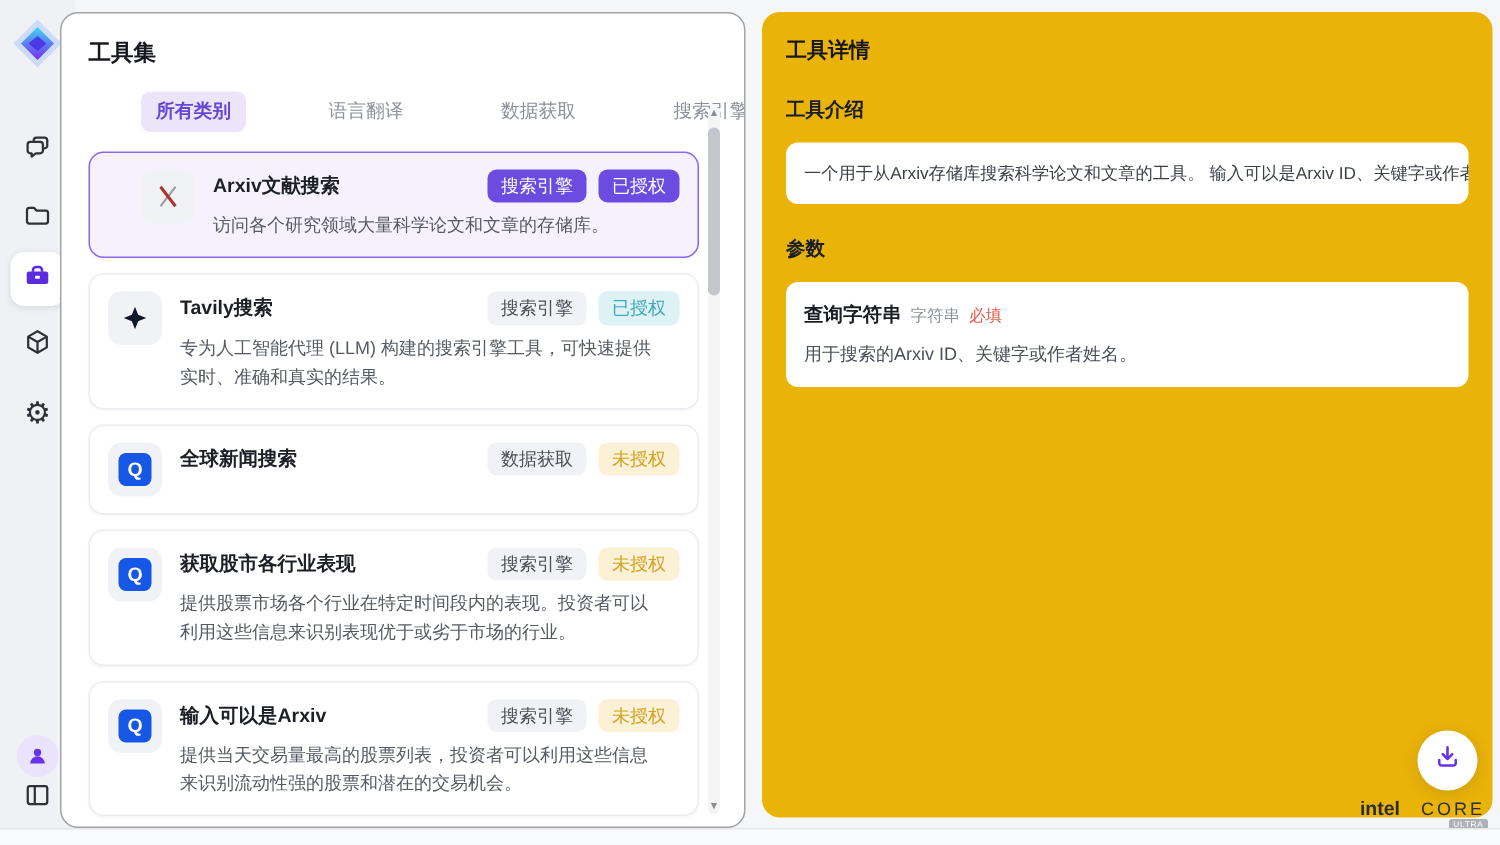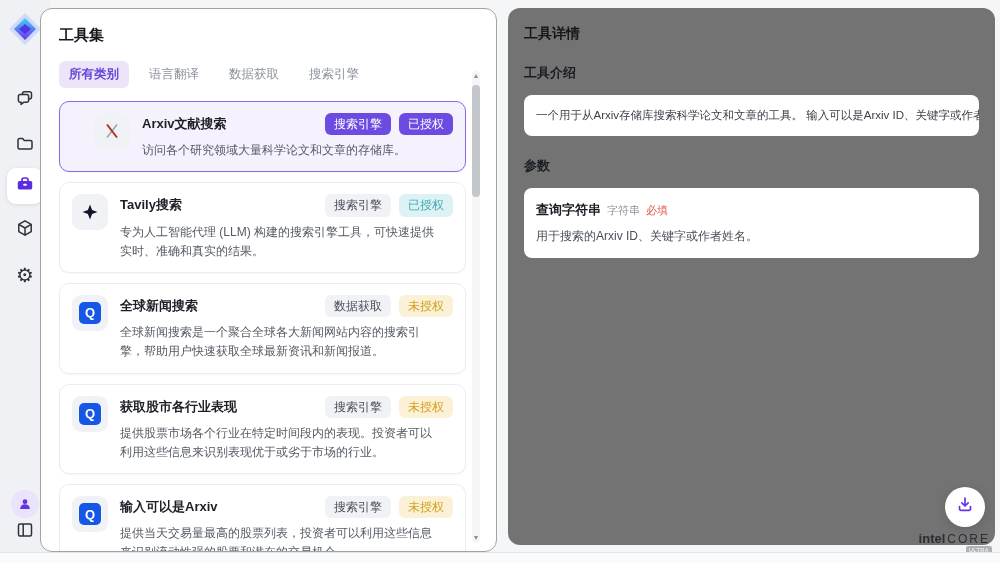--- a/index.html
+++ b/index.html
@@ -13,21 +13,21 @@
   .nav-item { position:absolute; left:7px; width:36px; height:36px; display:flex; align-items:center; justify-content:center; border-radius:9px; cursor:pointer; }
   .nav-item.active { background:#fff; box-shadow:0 1px 4px rgba(20,20,50,.10); }
   .gear-glyph { font-size:20px; line-height:1; color:#2e3138; font-family:"DejaVu Sans",sans-serif; }
   .avatar-circle { width:28px; height:28px; border-radius:50%; background:#e9e3fb; display:flex; align-items:center; justify-content:center; }
 
   
   .list-panel { position:absolute; left:40px; top:8px; width:457px; height:544px; background:#fff; border:1px solid #a3a3a3; border-radius:12px; overflow:hidden; }
   .panel-inner { padding:17px 30px 0 18px; }
   .list-title { font-size:15px; font-weight:700; color:#16181d; }
   .tabs { display:flex; gap:10px; margin-top:16px; align-items:center; }
-  .tab { font-size:12.5px; color:#8b919c; padding:5px 10px; border-radius:6px; cursor:pointer; white-space:nowrap; }
+  .tab { font-size:12.5px; color:#8b919c; padding:5px 10px; border-radius:6px; cursor:pointer; white-space:nowrap;margin-left:35px; }
   .tab.active { background:#ece5fa; color:#6746d6; font-weight:600; }
   .cards { margin-top:13px; display:flex; flex-direction:column; gap:10px; }
   .card { display:flex; gap:12px; padding:11px 12px; border:1px solid #ececf1; border-radius:10px; background:#fff; box-shadow:0 1px 2px rgba(20,22,40,.04); cursor:pointer; }
   .card.selected { background:#f6f2fd; border:1.5px solid #8a68e8;padding-left:34px; }
   .tool-icon { width:36px; height:36px; border-radius:9px; background:#f1f2f6; flex:none; display:flex; align-items:center; justify-content:center; }
   .qbox { width:22px; height:22px; border-radius:5px; background:#1757e5; color:#fff; font-size:13px; font-weight:700; display:flex; align-items:center; justify-content:center; }
   .card-body { flex:1; min-width:0; }
   .card-head { display:flex; align-items:flex-start; }
   .tool-title { font-size:13px; font-weight:700; color:#1c1f26; flex:1; padding-top:2px; }
   .badges { display:flex; gap:8px; flex:none; }
@@ -38,35 +38,35 @@
   .b-yellow { background:#faf1d6; color:#d4a01f; }
   .tool-desc { margin-top:6px; font-size:12px; line-height:1.6; color:#555a63; max-width:314px; }
 
   
   .scrollbar { position:absolute; top:62px; right:16px; bottom:8px; width:8px; background:#f5f5f6; border-radius:4px; }
   .sb-arrow { position:absolute; left:0; width:8px; text-align:center; font-size:7px; color:#8b8e94; line-height:10px; cursor:pointer; }
   .sb-up { top:0; } .sb-down { bottom:0; }
   .sb-thumb { position:absolute; top:14px; left:0; width:8px; height:112px; background:#c3c6ca; border-radius:4px; cursor:grab; }
 
   
-  .detail-panel { position:absolute; left:508px; top:8px; width:487px; height:537px; background:#737373; border-radius:12px; padding:17px 16px; }
+  .detail-panel { position:absolute; left:508px; top:8px; width:487px; height:537px; background:#eab308; border-radius:12px; padding:17px 16px; }
   .detail-title { font-size:14px; font-weight:700; color:#15171c; }
   .section-heading { font-size:13px; font-weight:700; color:#1a1d23; margin-top:21px; }
   .intro-card { margin-top:13px; background:#fff; border-radius:8px; padding:13px 12px; font-size:11.5px; color:#3c4048; white-space:nowrap; overflow:hidden; }
   .param-card { margin-top:13px; background:#fff; border-radius:8px; padding:13px 12px; }
   .param-head { display:flex; align-items:baseline; gap:6px; }
   .param-name { font-size:13px; font-weight:700; color:#1a1d23; }
   .param-type { font-size:11px; color:#8b919b; }
   .param-required { font-size:11px; color:#e25b50; }
   .param-desc { margin-top:9px; font-size:12px; color:#4a4f58; }
 
   
   .bottom-strip { position:absolute; left:0; right:0; bottom:0; height:11px; background:#fafbfc; border-top:1px solid #e4e6ea; }
   .fab { position:absolute; right:15px; bottom:36px; width:40px; height:40px; border-radius:50%; background:#fff; box-shadow:0 2px 10px rgba(30,30,60,.15); display:flex; align-items:center; justify-content:center; cursor:pointer; }
-  .brand { position:absolute; right:10px; bottom:17px; display:flex; align-items:baseline; gap:2px; color:#2a2d33; }
+  .brand { position:absolute; right:10px; bottom:17px; display:flex; align-items:baseline; gap:14px; color:#2a2d33; }
   .brand-intel { font-size:13px; font-weight:600; }
   .brand-core { font-size:12px; font-weight:400; letter-spacing:2px; text-transform:uppercase; }
   .brand-badge { position:absolute; right:-2px; bottom:-8px; font-size:5.5px; background:#aeb2b8; color:#fff; padding:1px 3px; border-radius:2px; letter-spacing:.5px; text-transform:uppercase; }
 </style>
 </head>
 <body>
 
 <div class="stage">
 
   <div class="sidebar">
@@ -198,21 +198,20 @@
               <span class="qbox">Q</span>
             </div>
           <div class="card-body">
             <div class="card-head">
               <span class="tool-title">全球新闻搜索</span>
               <span class="badges">
                 <span class="badge b-gray">数据获取</span>
                 <span class="badge b-yellow">未授权</span>
               </span>
             </div>
-            <div class="tool-desc">全球新闻搜索是一个聚合全球各大新闻网站内容的搜索引擎，帮助用户快速获取全球最新资讯和新闻报道。</div>
           </div>
         </div>
 
         <div class="card">
           <div class="tool-icon">
               <span class="qbox">Q</span>
             </div>
           <div class="card-body">
             <div class="card-head">
               <span class="tool-title">获取股市各行业表现</span>

